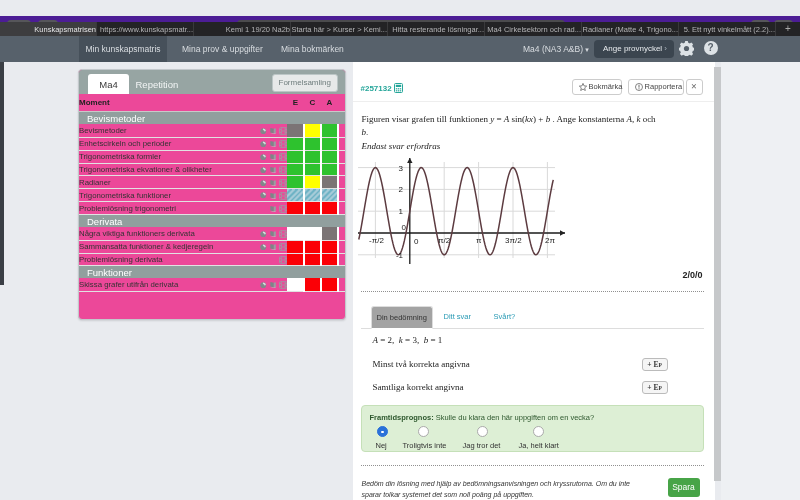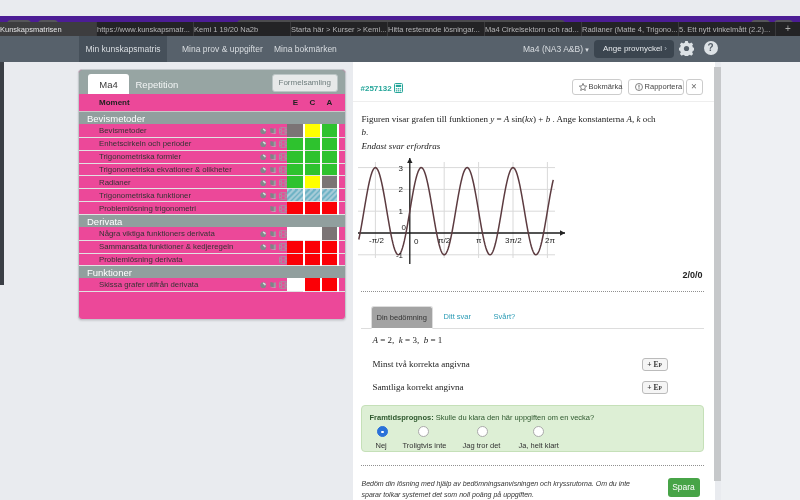--- a/index.html
+++ b/index.html
@@ -8,39 +8,39 @@
 .abs { position:absolute; }
 
 
 #toolbar { left:0; top:8px; width:800px; height:22px; background:#4c1d95;margin-top:8px; }
 .tbbtn { position:absolute; top:3.5px; height:15px; background:#56565a; border-radius:4px; color:#d8d8da; font-size:10px; text-align:center; line-height:14px; }
 #addrbar { position:absolute; left:237px; top:4px; width:328px; height:15px; background:#4b4b4d; border-radius:4px; color:#d4d4d6; font-size:8.5px; text-align:center; line-height:15px; }
 #reload { position:absolute; right:6px; top:0px; font-size:10px; color:#c0c0c2; }
 
 
 #tabstrip { left:0; top:22px; width:800px; height:14px; background:#232325; display:flex; }
-.btab { width:97px; height:14px; background:#232325; border-right:1px solid #39393b; color:#b4b4b6; font-size:7.5px; text-align:left; line-height:15px; white-space:nowrap; overflow:hidden; flex:none; }
+.btab { width:97px; height:14px; background:#232325; border-right:1px solid #39393b; color:#b4b4b6; font-size:7.5px; text-align:right; line-height:15px; white-space:nowrap; overflow:hidden; flex:none; }
 .btab.active { background:#3d3d3f; color:#e4e4e6; }
 #plustab { flex:1; color:#aaa; font-size:10px; text-align:center; line-height:13px; }
 
 
 #sitenav { left:0; top:36px; width:800px; height:26px; background:#57616b; color:#d9dde1; font-size:8.5px;padding-left:38px; }
 .navitem { position:absolute; top:0; height:26px; line-height:26px; white-space:nowrap; }
 #nav1 { left:79px; width:88px; background:#46505a; text-align:center; }
 #provnyckel { position:absolute; left:594px; top:4px; width:80px; height:18px; background:#3b454f; border-radius:4px; color:#e8ebee; font-size:8px; line-height:18px; padding-left:9px; }
 
 
 #leftcard { left:78px; top:68.5px; width:268px; height:251px; background:#ec4899; border:1px solid #c3c8cc; border-radius:4px; box-shadow:0 1px 2px rgba(0,0,0,.12); }
 #lcHead { position:absolute; left:0; top:0; width:266px; height:24.5px; background:#97a5a3; border-radius:3px 3px 0 0; }
 #ma4tab { position:absolute; left:9px; top:4px; width:41px; height:20.5px; background:#fff; border-radius:3px 3px 0 0; color:#3a3a3a; font-size:9.5px; text-align:center; line-height:22px; }
 #repTab { position:absolute; left:56.5px; top:4px; height:20.5px; color:#f2f5f5; font-size:9.5px; line-height:21px; }
 #formels { position:absolute; right:7px; top:4px; height:18px; background:#e7e9e9; border:1px solid #bcc6c6; border-radius:3px; color:#6f7d7d; font-size:8px; line-height:16px; padding:0 6px; }
 table#matrix { border-collapse:collapse; width:266px; margin-top:24.5px; table-layout:fixed; }
 #matrix td { padding:0; font-size:7.8px; color:#333; height:12.9px; border-bottom:1px solid #e2e2e2; white-space:nowrap; overflow:hidden; }
-#matrix td.name { padding-left:20px; }
+#matrix td.name { padding-left:0; }
 #matrix tr.mhead td { font-weight:bold; font-size:8px; color:#222; height:17.8px; border-bottom:1px solid #c9c9c9; }
 #matrix tr.sect td { background:#919f9e; color:#fff; font-size:9.5px; height:12.6px; border-bottom:none; padding-left:8px; }
 .eca { text-align:center; font-weight:bold; }
 td.cell { border-right:2px solid #fff; }
 .cGreen { background:#2ec22e; }
 .cYellow { background:#ffff00; }
 .cRed { background:#fb0006; }
 .cGray { background:#7b7475; }
 .cWhite { background:#fff; }
 .cHatch { background:repeating-linear-gradient(135deg,#a5cbd8 0 2px,#6fb3c5 2px 4px); }
@@ -115,21 +115,21 @@
   <div class="btab">Hitta resterande lösningar...</div>
   <div class="btab">Ma4 Cirkelsektorn och rad...</div>
   <div class="btab">Radianer (Matte 4, Trigono...</div>
   <div class="btab">5. Ett nytt vinkelmått (2.2)...</div>
   <div id="plustab">+</div>
 </div>
 
 <div class="abs" id="sitenav">
   <div class="navitem" id="nav1">Min kunskapsmatris</div>
   <div class="navitem" style="left:182px;">Mina prov &amp; uppgifter</div>
-  <div class="navitem" style="left:274px;">Mina bokmärken</div>
+  <div class="navitem" style="left:281px;">Mina bokmärken</div>
   <div class="navitem" style="left:523px;">Ma4 (NA3 A&amp;B) <span style="font-size:7px;">▾</span></div>
   <div id="provnyckel">Ange provnyckel <span style="position:absolute; right:7px; color:#aab4bd;">›</span></div>
   <svg class="abs" style="left:679px; top:5px;" width="15" height="15" viewBox="0 0 15 15">
     <path fill="#dde2e6" d="M6.2 0 h2.6 l0.4 1.7 a6 6 0 0 1 1.6 0.7 l1.5-0.9 1.8 1.8 -0.9 1.5 a6 6 0 0 1 0.7 1.6 l1.7 0.4 v2.6 l-1.7 0.4 a6 6 0 0 1 -0.7 1.6 l0.9 1.5 -1.8 1.8 -1.5-0.9 a6 6 0 0 1 -1.6 0.7 l-0.4 1.7 h-2.6 l-0.4-1.7 a6 6 0 0 1 -1.6-0.7 l-1.5 0.9 -1.8-1.8 0.9-1.5 a6 6 0 0 1 -0.7-1.6 l-1.7-0.4 v-2.6 l1.7-0.4 a6 6 0 0 1 0.7-1.6 l-0.9-1.5 1.8-1.8 1.5 0.9 a6 6 0 0 1 1.6-0.7 z"></path>
     <circle cx="7.5" cy="7.5" r="2.6" fill="#57616b"></circle>
   </svg>
   <div class="abs" style="left:703.5px; top:5px; width:14px; height:14px; border-radius:50%; background:#dde2e6; color:#57616b; font-weight:bold; font-size:10px; text-align:center; line-height:14px;">?</div>
 </div>
 
 <div class="abs" id="leftstrip"></div>

